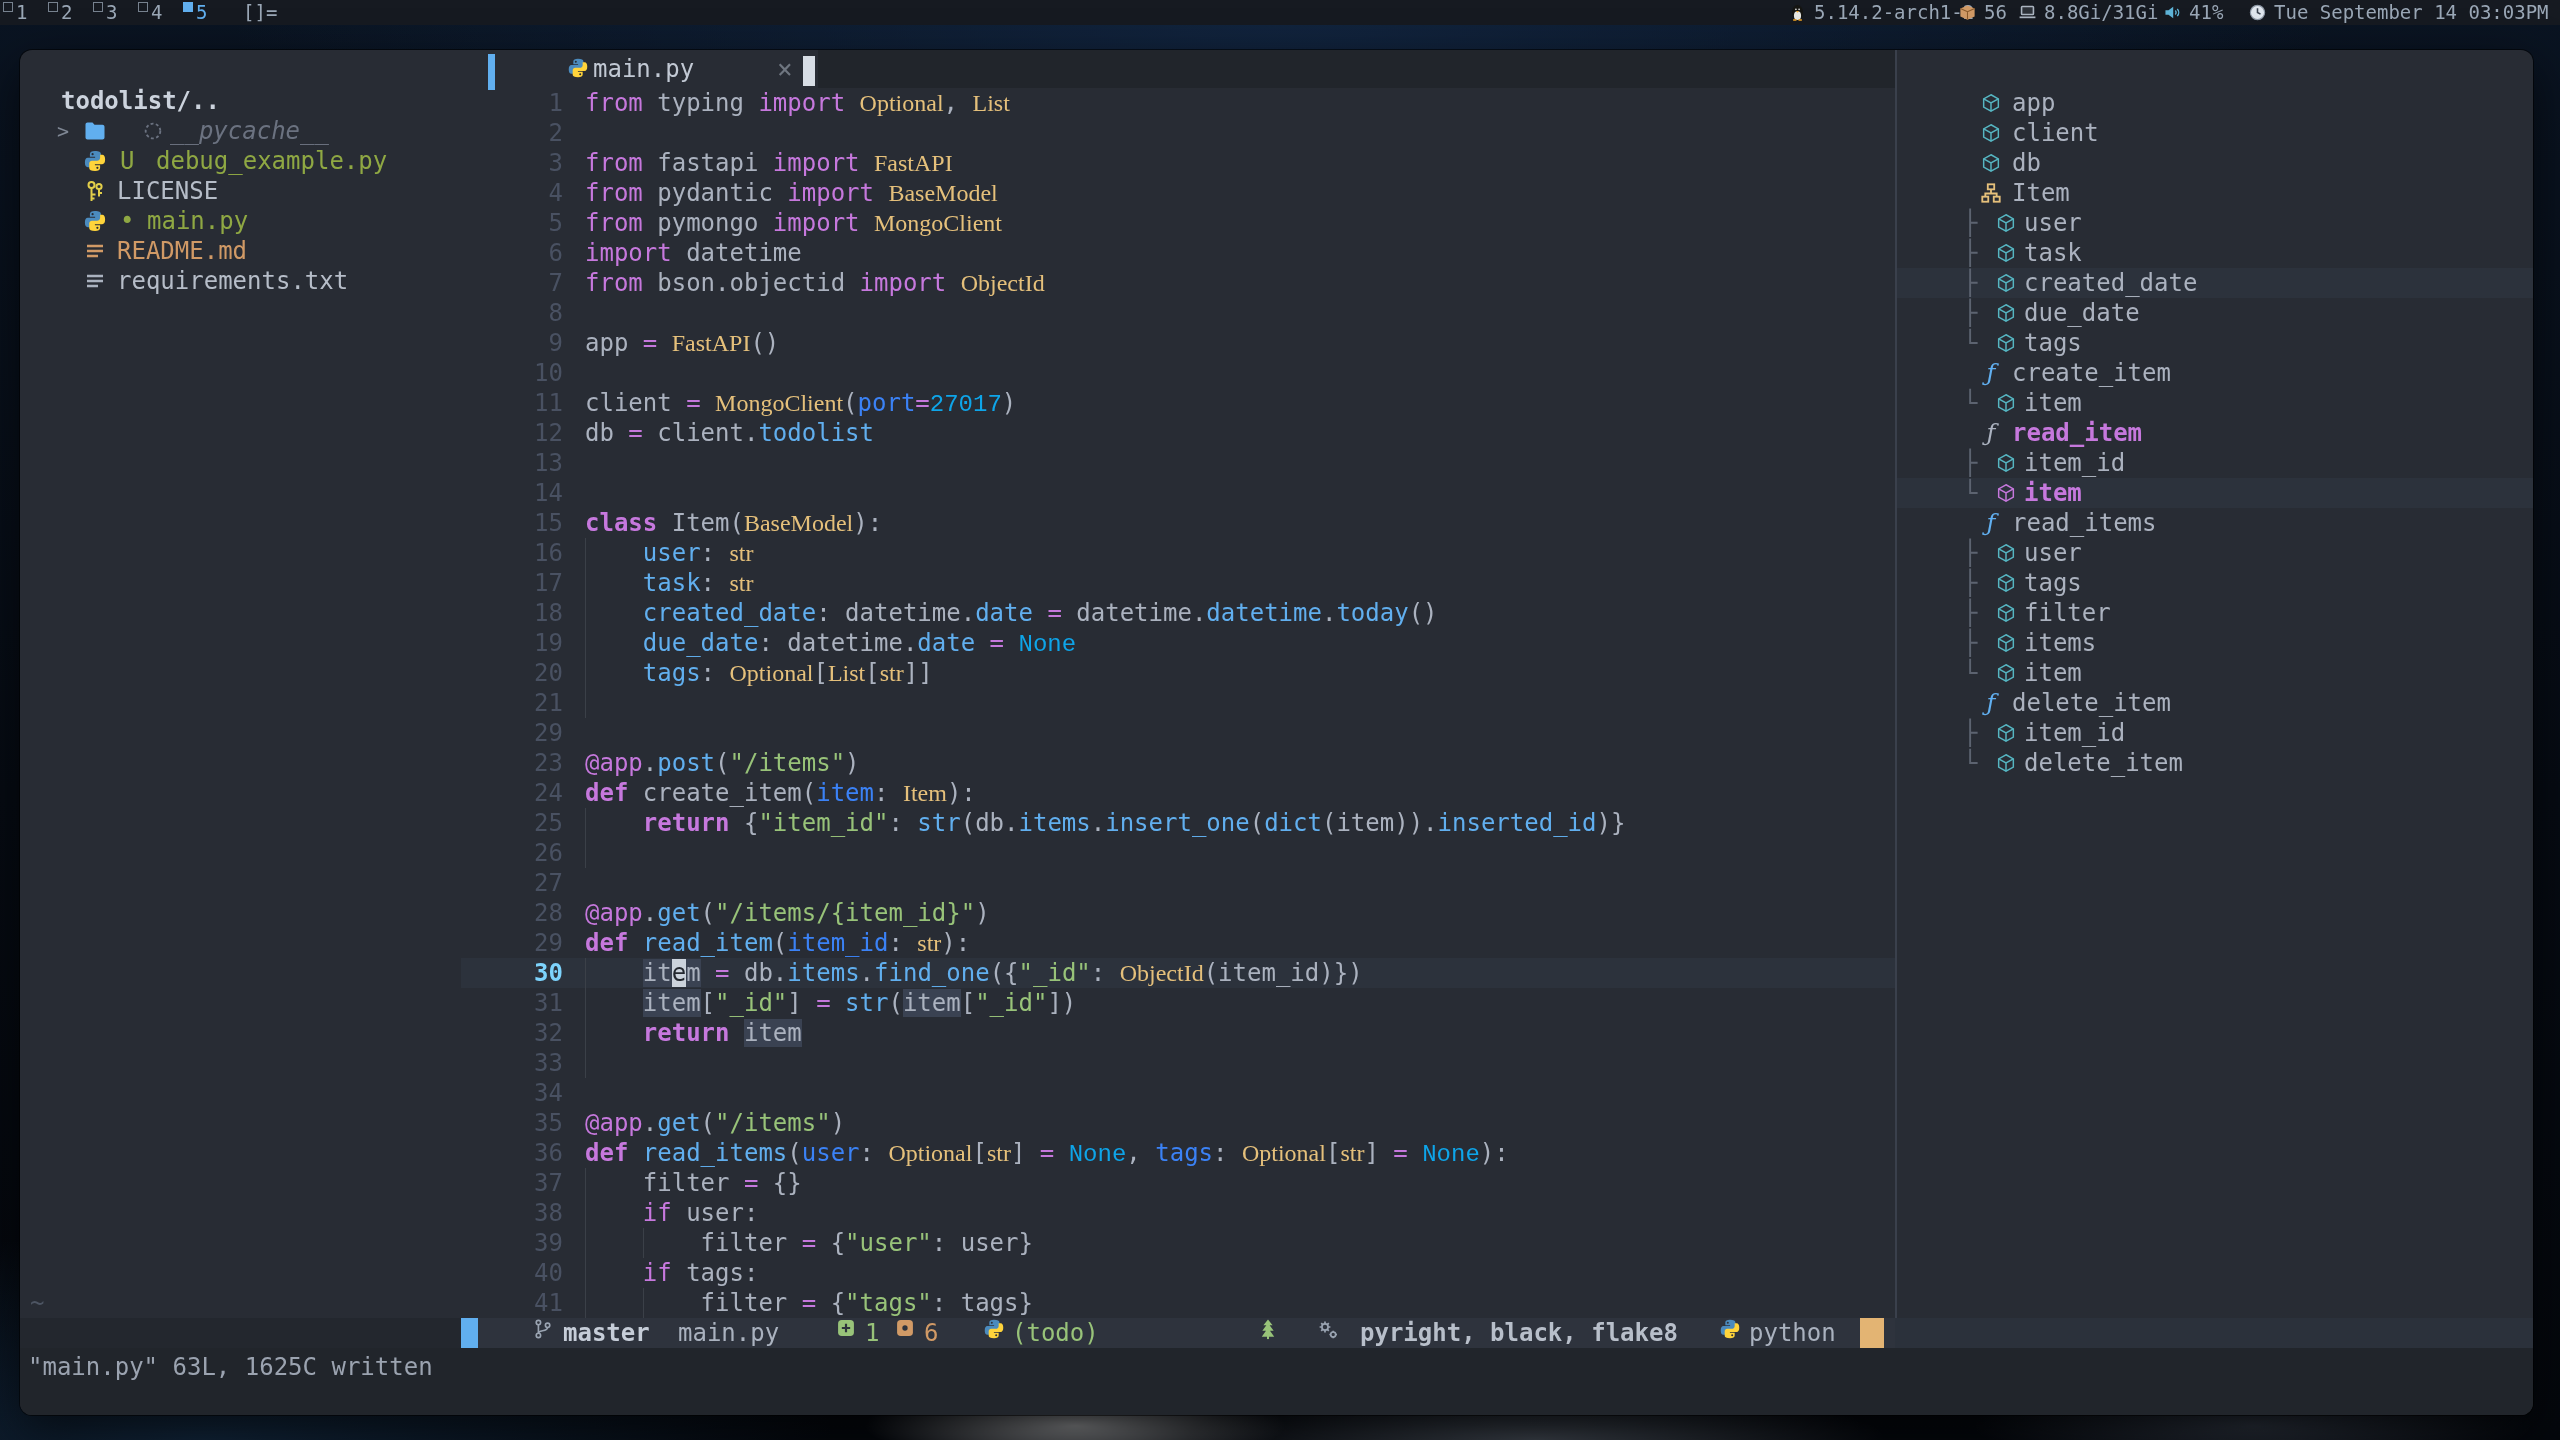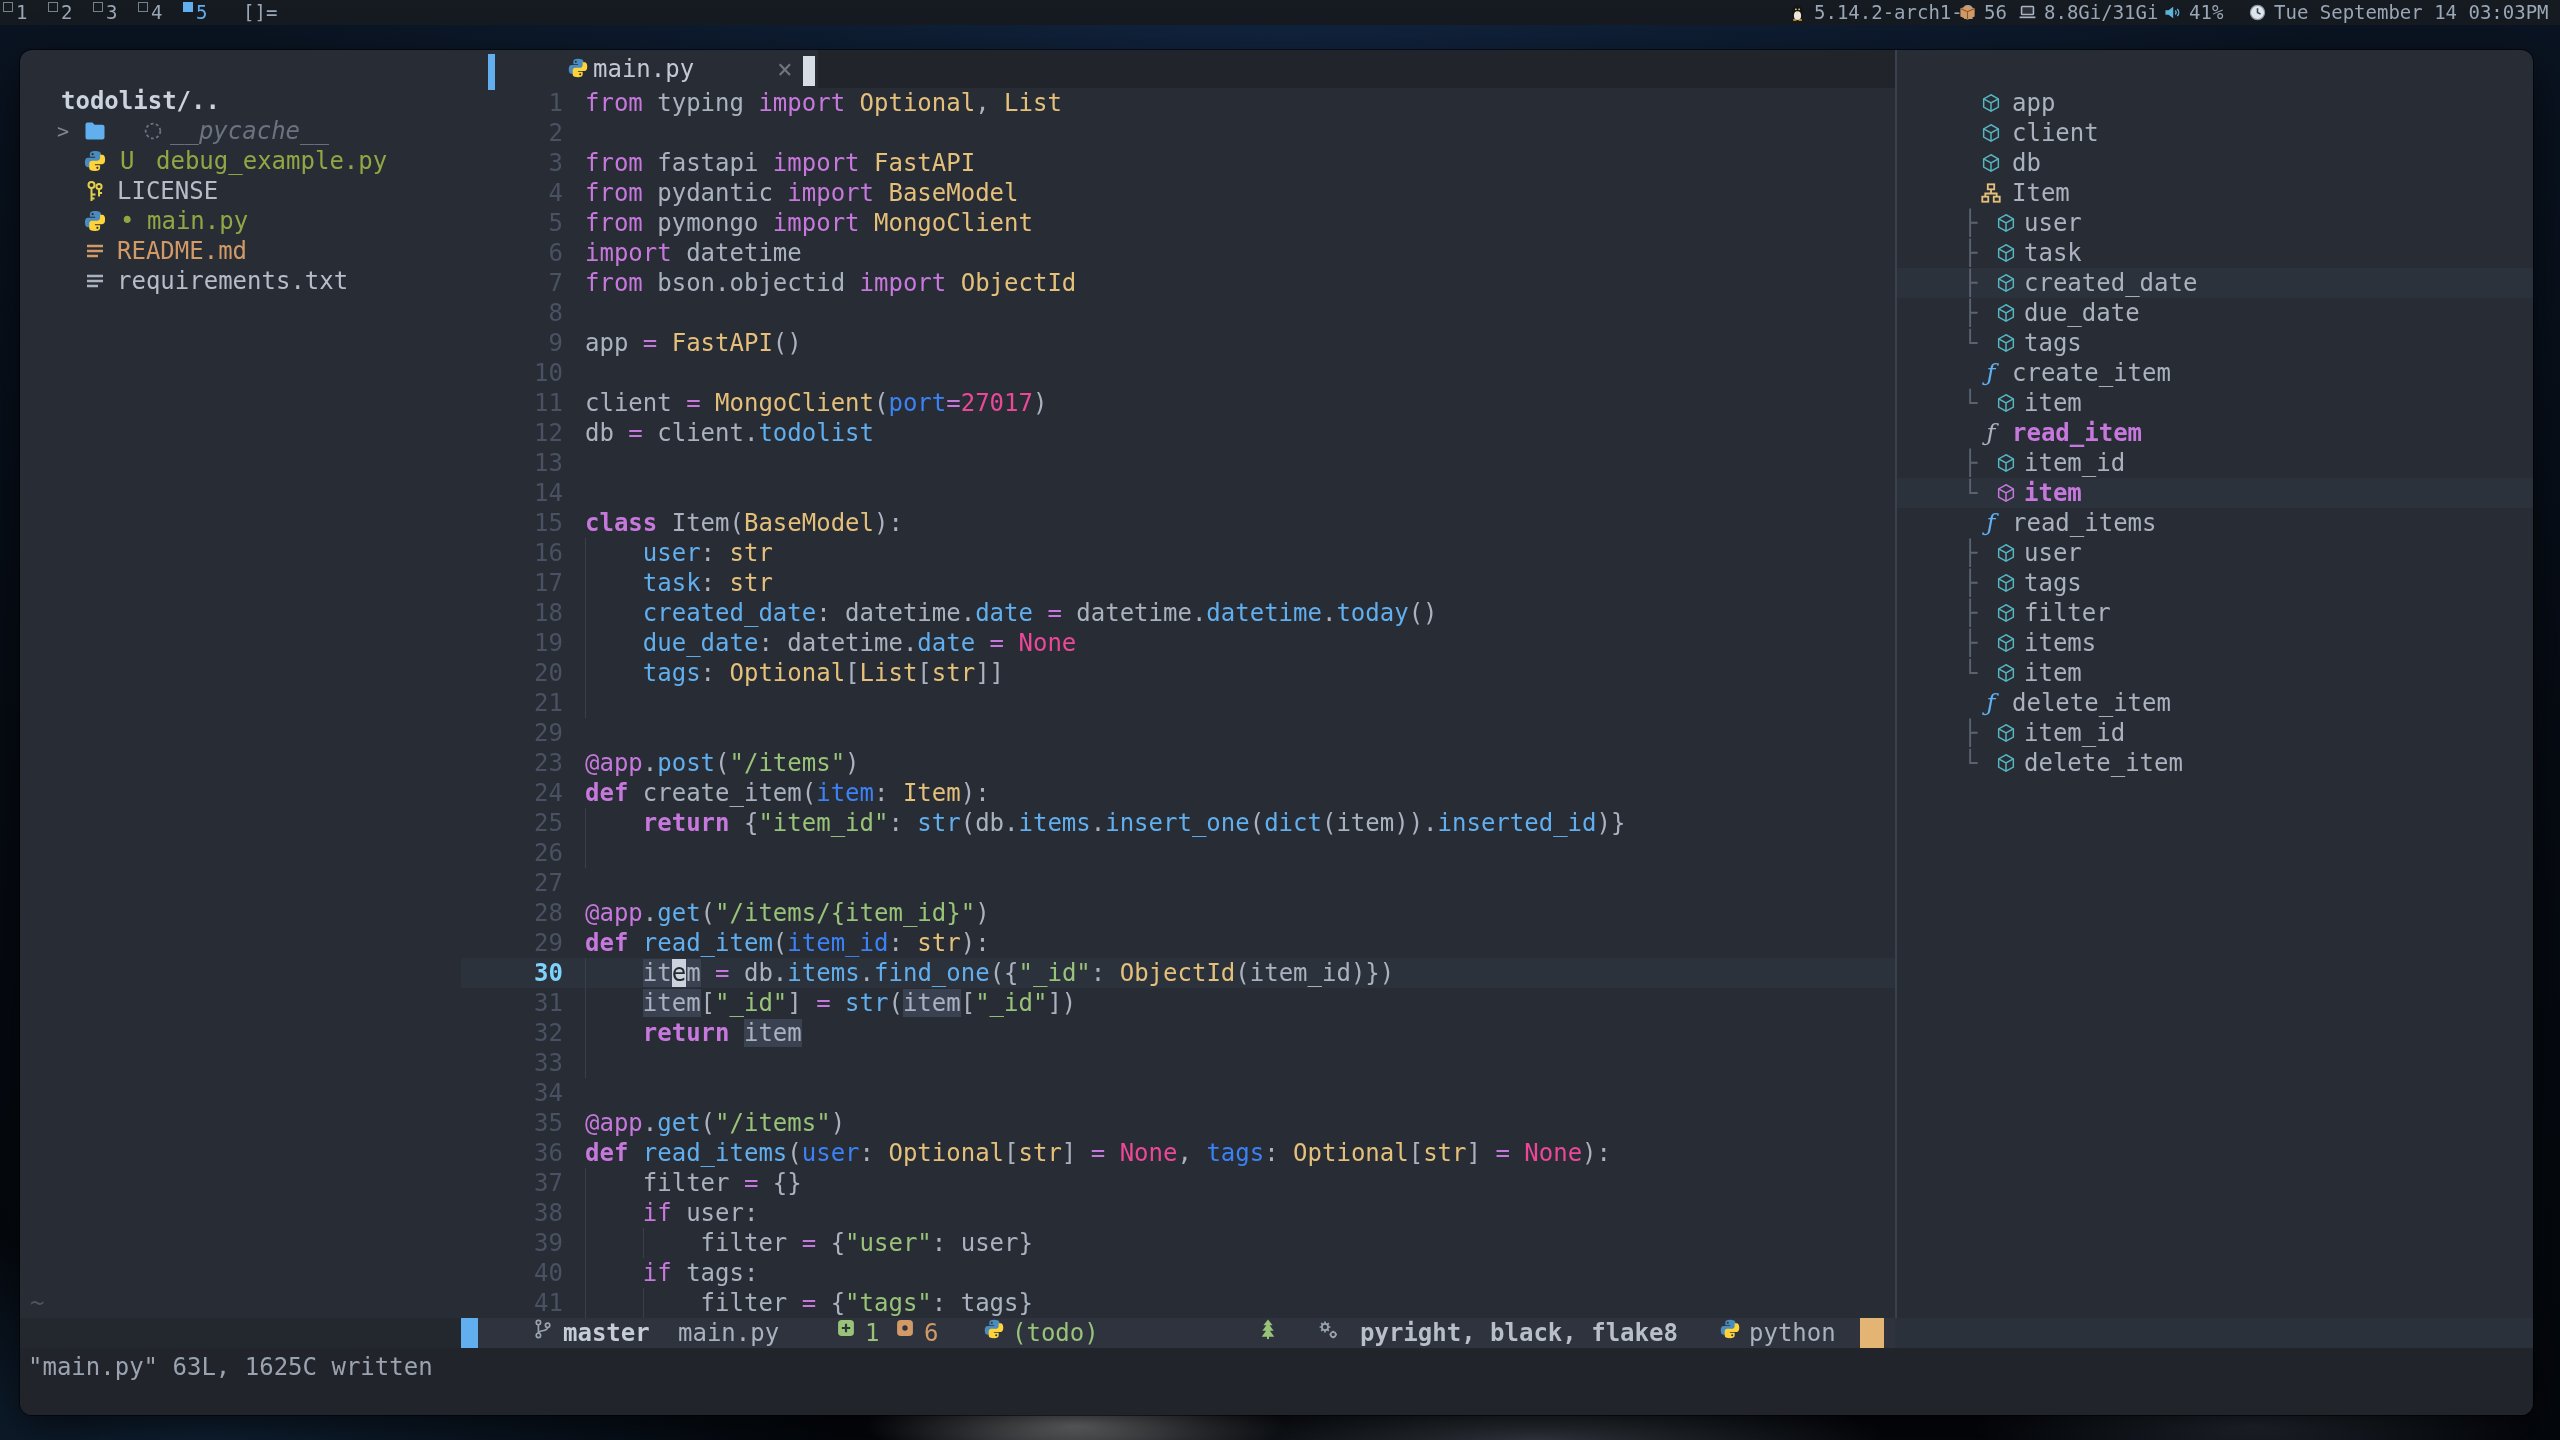--- a/index.html
+++ b/index.html
@@ -53,21 +53,21 @@
   .tab-cursor{position:absolute;left:783px;top:6px;width:12px;height:30px;background:#d7dde5;}
   
   .code{position:absolute;left:441px;top:38px;width:1434px;}
   .cl{position:relative;height:30px;line-height:30px;white-space:pre;}
   .cl .num{position:absolute;left:0;width:102px;text-align:right;color:#495162;}
   .cl .txt{position:absolute;left:124px;}
   .cl.cur-line{background:#2c323c;}
   .cl.cur-line .num{color:#7dd3fc;font-weight:bold;}
   .cl .guide{position:absolute;top:0;width:1px;height:30px;background:#3b4048;}
   .k{color:#c678dd;} .kb{color:#c678dd;font-weight:bold;} .d{color:#abb2bf;}
-  .t{color:#e5c07b;} .f{color:#61afef;} .s{color:#98c379;} .n{color:#ec4899;} .p{color:#3b82f6;}
+  .t{color:#e5c07b;font-family:Liberation Serif, serif;} .f{color:#61afef;} .s{color:#98c379;} .n{color:#0ea5e9;font-family:Liberation Mono, monospace;} .p{color:#3b82f6;}
   .hl{color:#abb2bf;background:#3a4252;} .cur{background:#ccd3dc;color:#23272e;}
   .vsep{position:absolute;left:1875px;top:0;width:2px;height:1268px;background:#3a404c;}
   
   .outline-item{position:absolute;left:1877px;width:636px;height:30px;line-height:30px;white-space:pre;color:#abb2bf;}
   .outline-item.rowhl{background:#2c323c;}
   .outline-item .conn{position:absolute;left:66px;color:#5c6370;}
   .outline-item .oicon{position:absolute;top:4px;width:22px;height:22px;}
   .outline-item .oicon svg{width:22px;height:22px;display:block;}
   .outline-item .oicon.d0{left:83px;} .outline-item .olbl.d0{left:115px;}
   .outline-item .oicon.d1{left:98px;}  .outline-item .olbl.d1{left:127px;}

